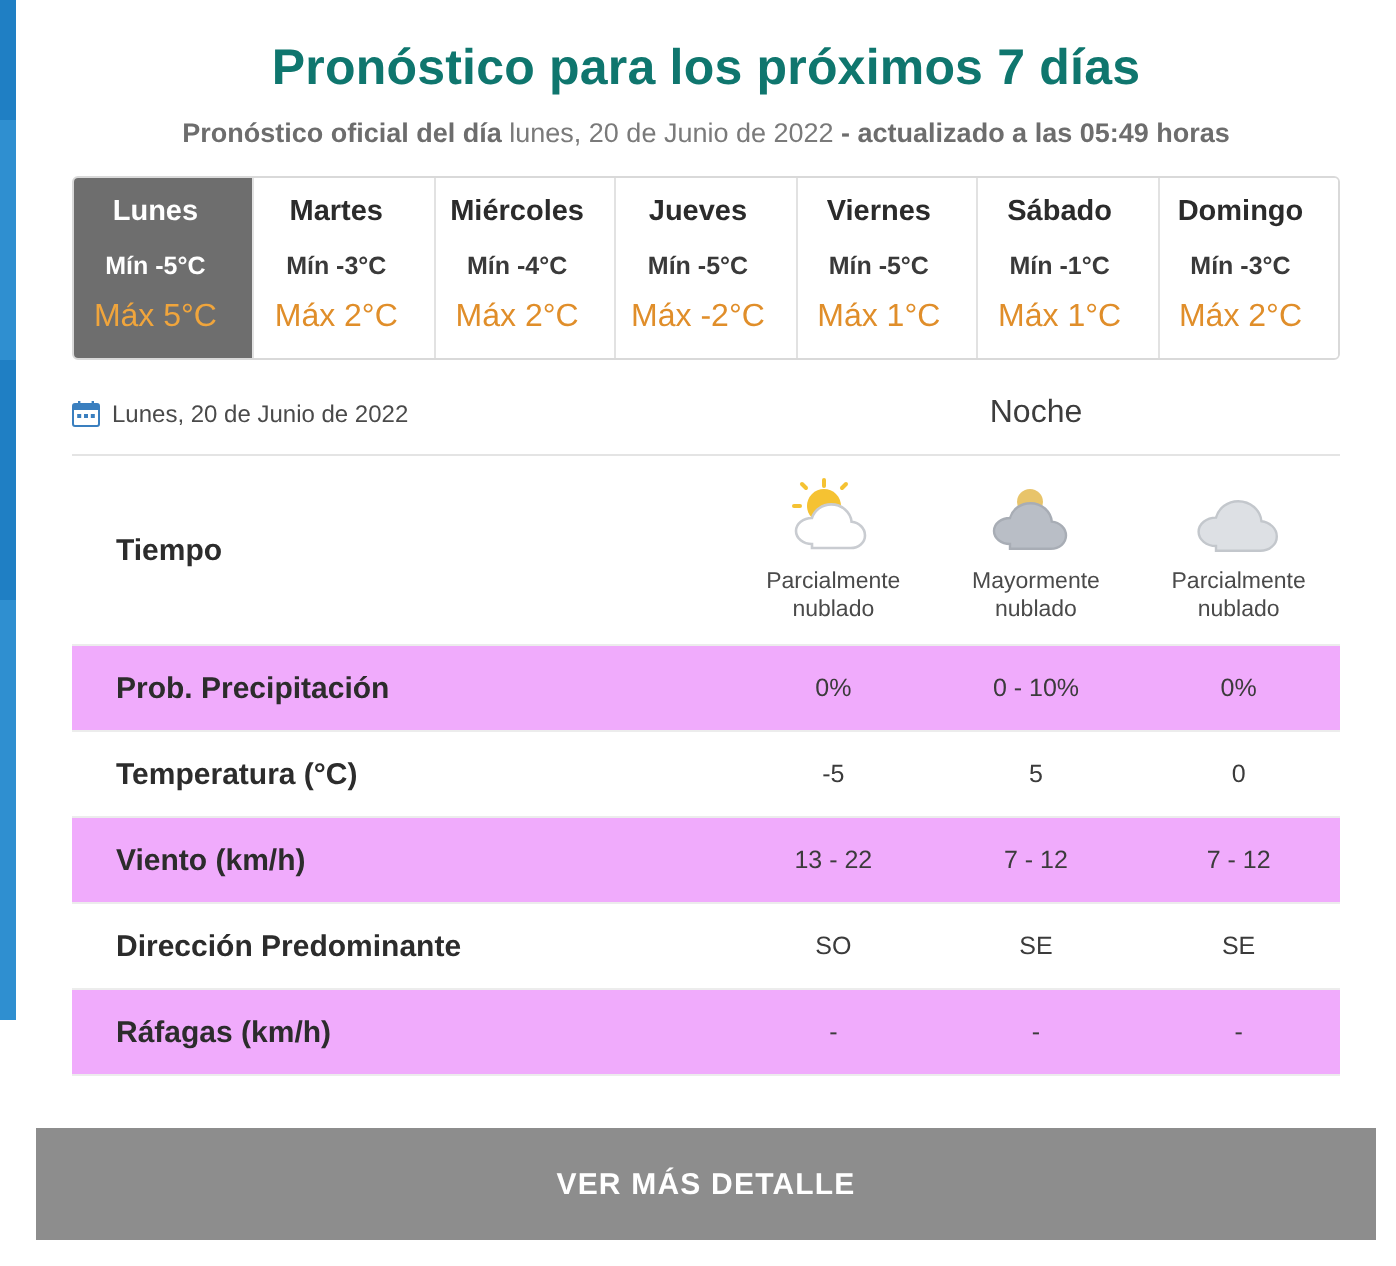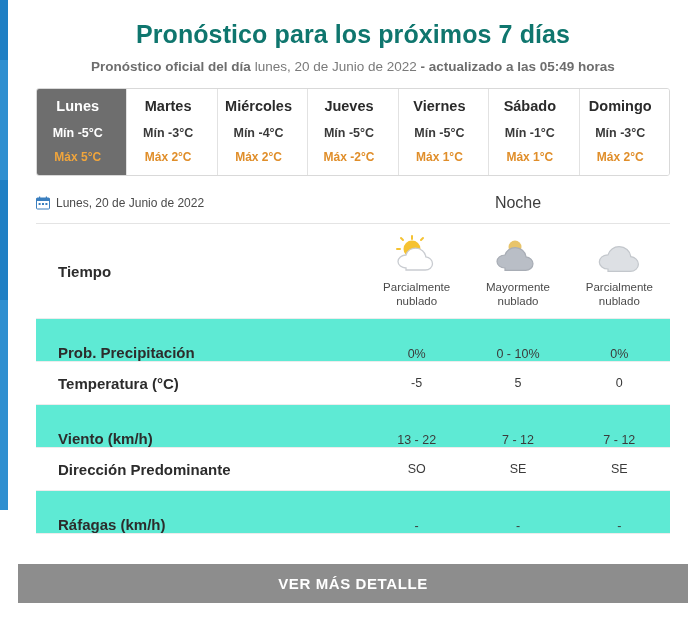--- a/index.html
+++ b/index.html
@@ -82,22 +82,22 @@
   }
   .day.active .dname { color: #ffffff; }
   .day .dmin {
     font-size: 12.5px;
     font-weight: bold;
     color: #3a3a3a;
     margin-bottom: 10px;
   }
   .day.active .dmin { color: #ffffff; }
   .day .dmax {
-    font-size: 12px;
-    font-weight: bold;
+    font-size: 16px;
+    font-weight: normal;
     color: #e08e2a;
   }
   .day.active .dmax { color: #f0a53c; }
 
   
   .detail-head {
     display: flex;
     align-items: center;
     margin: 14px 10px 0 10px;
     padding-bottom: 8px;
@@ -121,21 +121,21 @@
   }
 
   
   .row {
     display: flex;
     align-items: center;
     margin: 0 10px;
     min-height: 43px;
     border-bottom: 1px solid #ececec;
   }
-  .row.shaded { background: #5eead4; align-items: flex-end; }
+  .row.shaded { background: #f0abfc; }
   .row .label {
     width: 330px;
     font-size: 15px;
     font-weight: bold;
     color: #2c2c2c;
     padding-left: 22px;
   }
   .row .cell {
     flex: 1 1 0;
     text-align: center;
@@ -157,21 +157,21 @@
     line-height: 1.25;
   }
   .wicon { height: 42px; margin-bottom: 4px; }
 
   
   .detail-btn {
     position: absolute;
     left: 18px;
     top: 564px;
     width: 670px;
-    height: 39px;
+    height: 56px;
     background: #8d8d8d;
     color: #ffffff;
     border: none;
     font-size: 15px;
     font-weight: bold;
     letter-spacing: 0.6px;
     cursor: pointer;
     font-family: "Liberation Sans", sans-serif;
   }
 </style>

